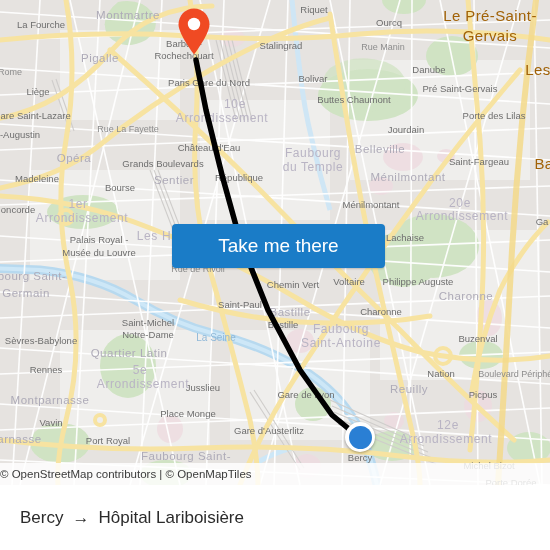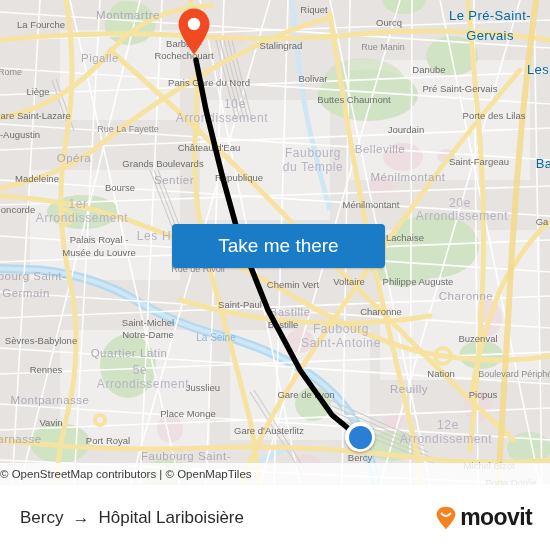--- a/index.html
+++ b/index.html
@@ -23,21 +23,21 @@
     white-space:nowrap;
     color:#8f8f8f;
     font-family:"Liberation Sans", sans-serif;
     transform:translate(-50%,-50%);
     pointer-events:none;
     line-height:1.05;
     text-align:center;
   }
   .lbl.place{color:#6e6e6e;font-size:9.5px;}
   .lbl.district{color:#b9b4c4;font-size:12px;letter-spacing:.6px;}
-  .lbl.city{color:#0369a1;font-size:13px;letter-spacing:.4px;}
+  .lbl.city{color:#a16207;font-size:15px;letter-spacing:.4px;}
   .lbl.hood{color:#aeabb8;font-size:11.5px;letter-spacing:.5px;}
   .lbl.street{color:#8d8d8d;font-size:9px;}
   .lbl.water{color:#8fb8d8;font-size:10px;font-style:normal;}
 
   
   .route{position:absolute;left:0;top:0;width:550px;height:485px;}
 
   
   .pin{
     position:absolute;width:36px;height:48px;
@@ -358,23 +358,15 @@
 
     <div class="attrib">© OpenStreetMap contributors | © OpenMapTiles</div>
   </div>
 
   <div class="footer">
     <div class="route-title">
       <span>Bercy</span>
       <span class="arrow-ico">→</span>
       <span>Hôpital Lariboisière</span>
     </div>
-    <div class="brand">
-      <svg width="24" height="24" viewBox="0 0 24 24">
-        <path d="M12 23.2 C12 23.2 2.6 13.6 2.6 8.6 C2.6 4 6.8 0.8 12 0.8
-                 C17.2 0.8 21.4 4 21.4 8.6 C21.4 13.6 12 23.2 12 23.2 Z" fill="#f4821f"></path>
-        <path d="M7.6 7.6 Q12 12.6 16.4 7.6" stroke="#ffffff" stroke-width="2.1" fill="none" stroke-linecap="round"></path>
-      </svg>
-      <span class="wordmark">moovit</span>
-    </div>
   </div>
 
 </div>
 
 </body></html>

